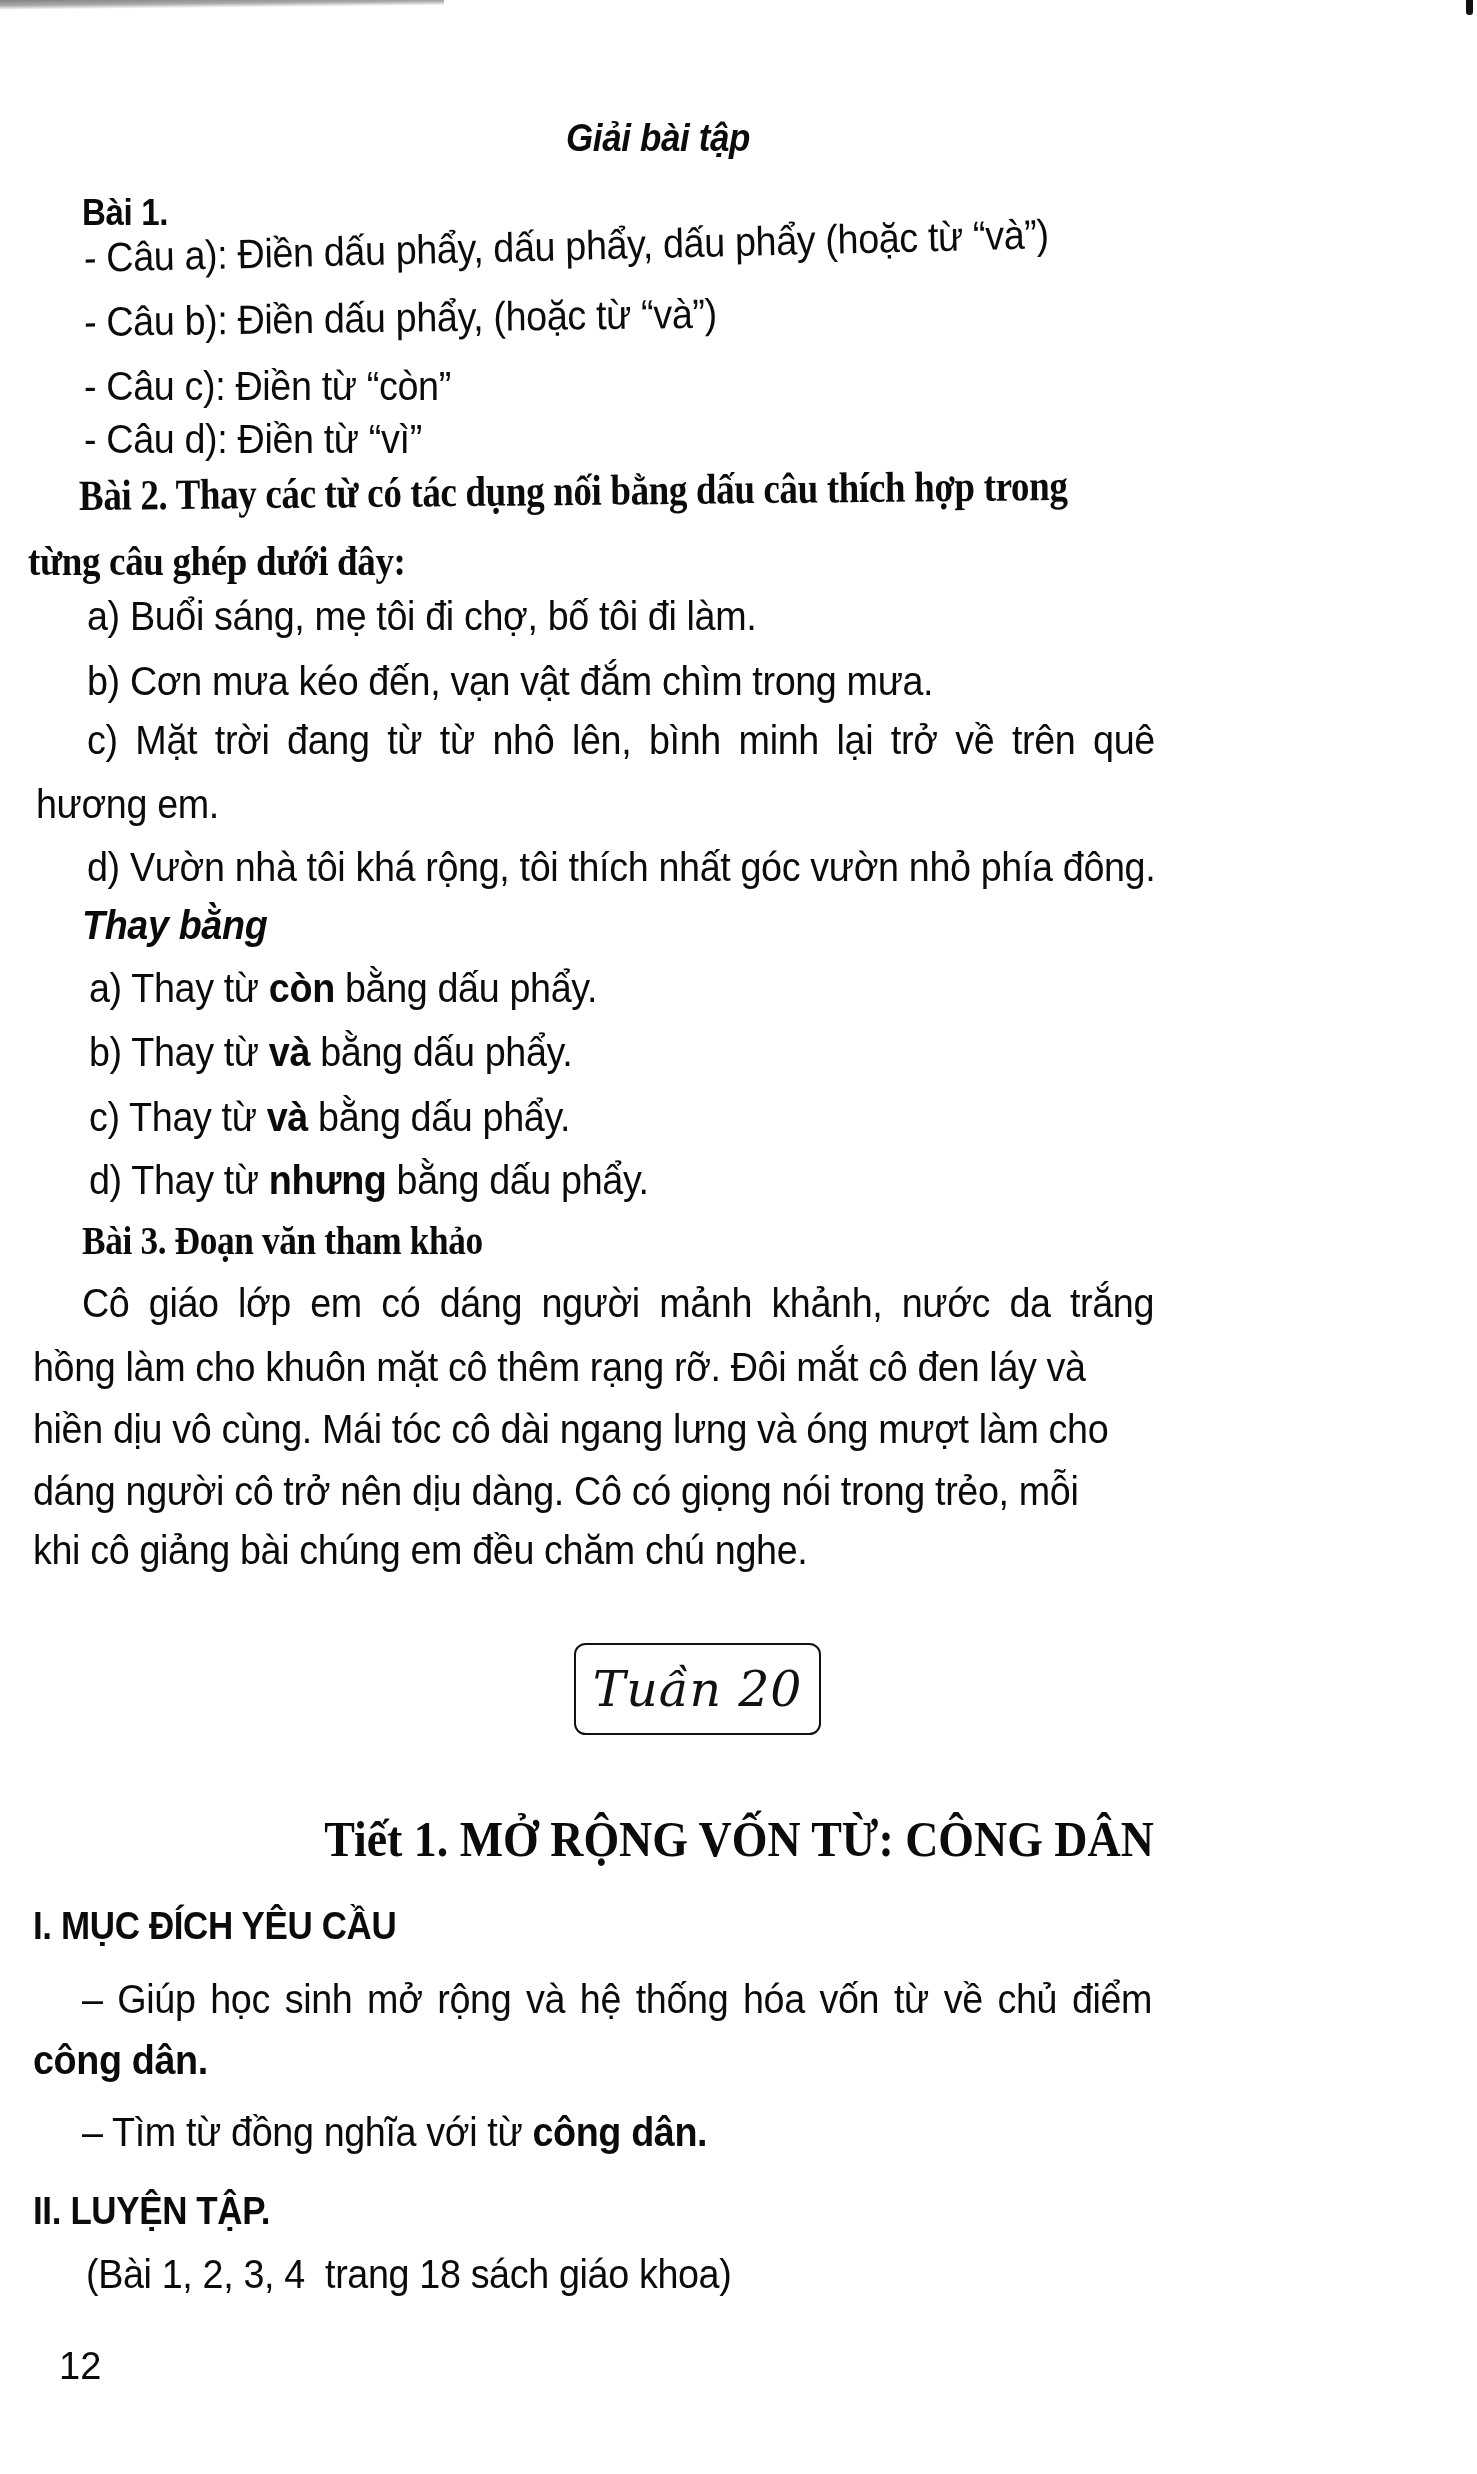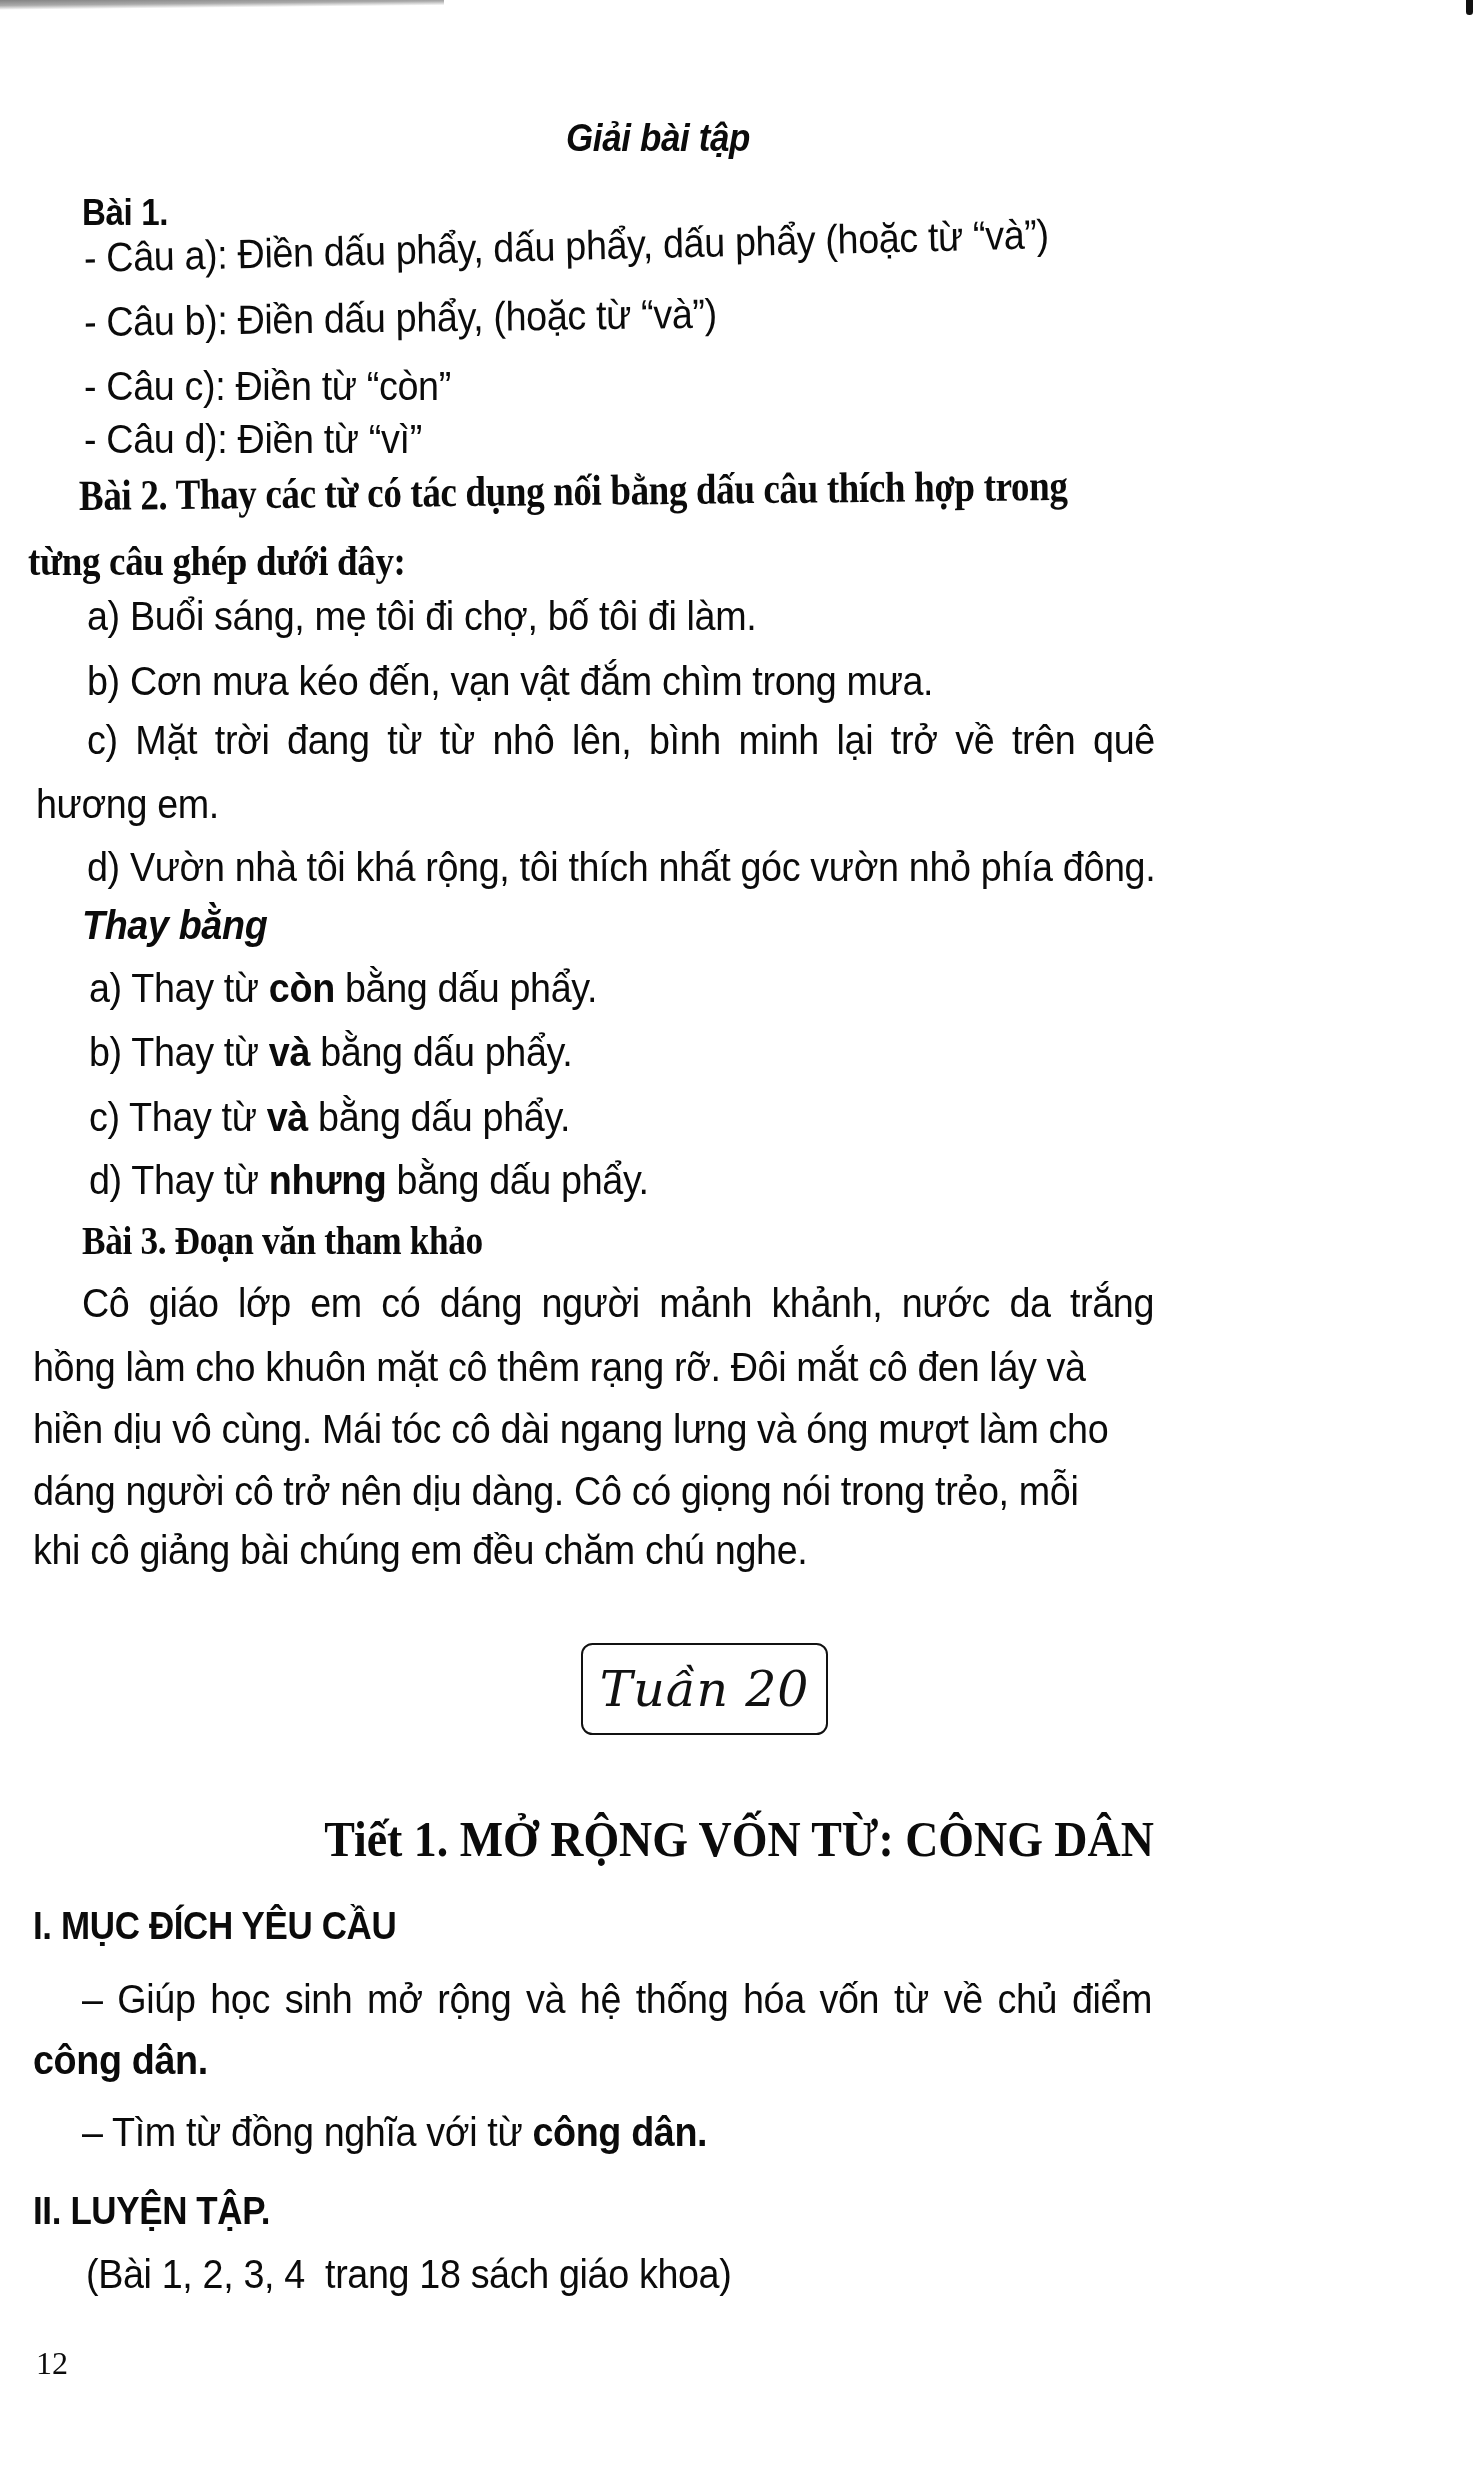--- a/index.html
+++ b/index.html
@@ -21,33 +21,33 @@
     }
     .tilt { transform: scaleX(0.92) rotate(-1.3deg); transform-origin: left center; }
     .tilt-s { transform: scaleX(0.92) rotate(-0.7deg); transform-origin: left center; }
     .serif-bold { font-family: "Liberation Serif", serif; font-weight: bold; }
     .bold { font-weight: bold; }
     .italic-bold { font-style: italic; font-weight: bold; }
     .title-ital { font-size: 38px; font-style: italic; font-weight: bold; }
     .week-box {
       position: absolute; left: 574px; top: 1643px; width: 247px; height: 92px;
       border: 2.5px solid #111; border-radius: 11.5px; box-sizing: border-box;
-      display: flex; align-items: center; justify-content: center; margin-left: 7px;
+      display: flex; align-items: center; justify-content: center;
     }
     .week-text {
       font-family: "DejaVu Serif", serif; font-style: italic; font-size: 49px;
       letter-spacing: 0.8px; color: #111;
     }
     .lesson-title {
       position: absolute; left: 0; width: 1478px; top: 1810px; text-align: center;
       font-family: "Liberation Serif", serif; font-weight: bold; font-size: 51px;
       transform: scaleX(0.9); transform-origin: center;
     }
     .section-head { font-family: "Liberation Sans", sans-serif; font-weight: bold; font-size: 38px; }
-    .page-number { position: absolute; left: 36px; top: 2345px; font-size: 32px; font-family: Liberation Serif, serif; }
+    .page-number { position: absolute; left: 59px; top: 2345px; font-size: 38px; }
   </style>
 </head>
 <body>
 
 <div class="scan-smudge"></div>
 <div class="edge-mark"></div>
 
 <div class="line title-ital" style="left:566px; top:114px;">Giải bài tập</div>
 
 <div class="line bold" style="left:82px; top:188px; font-size:36px;">Bài 1.</div>

